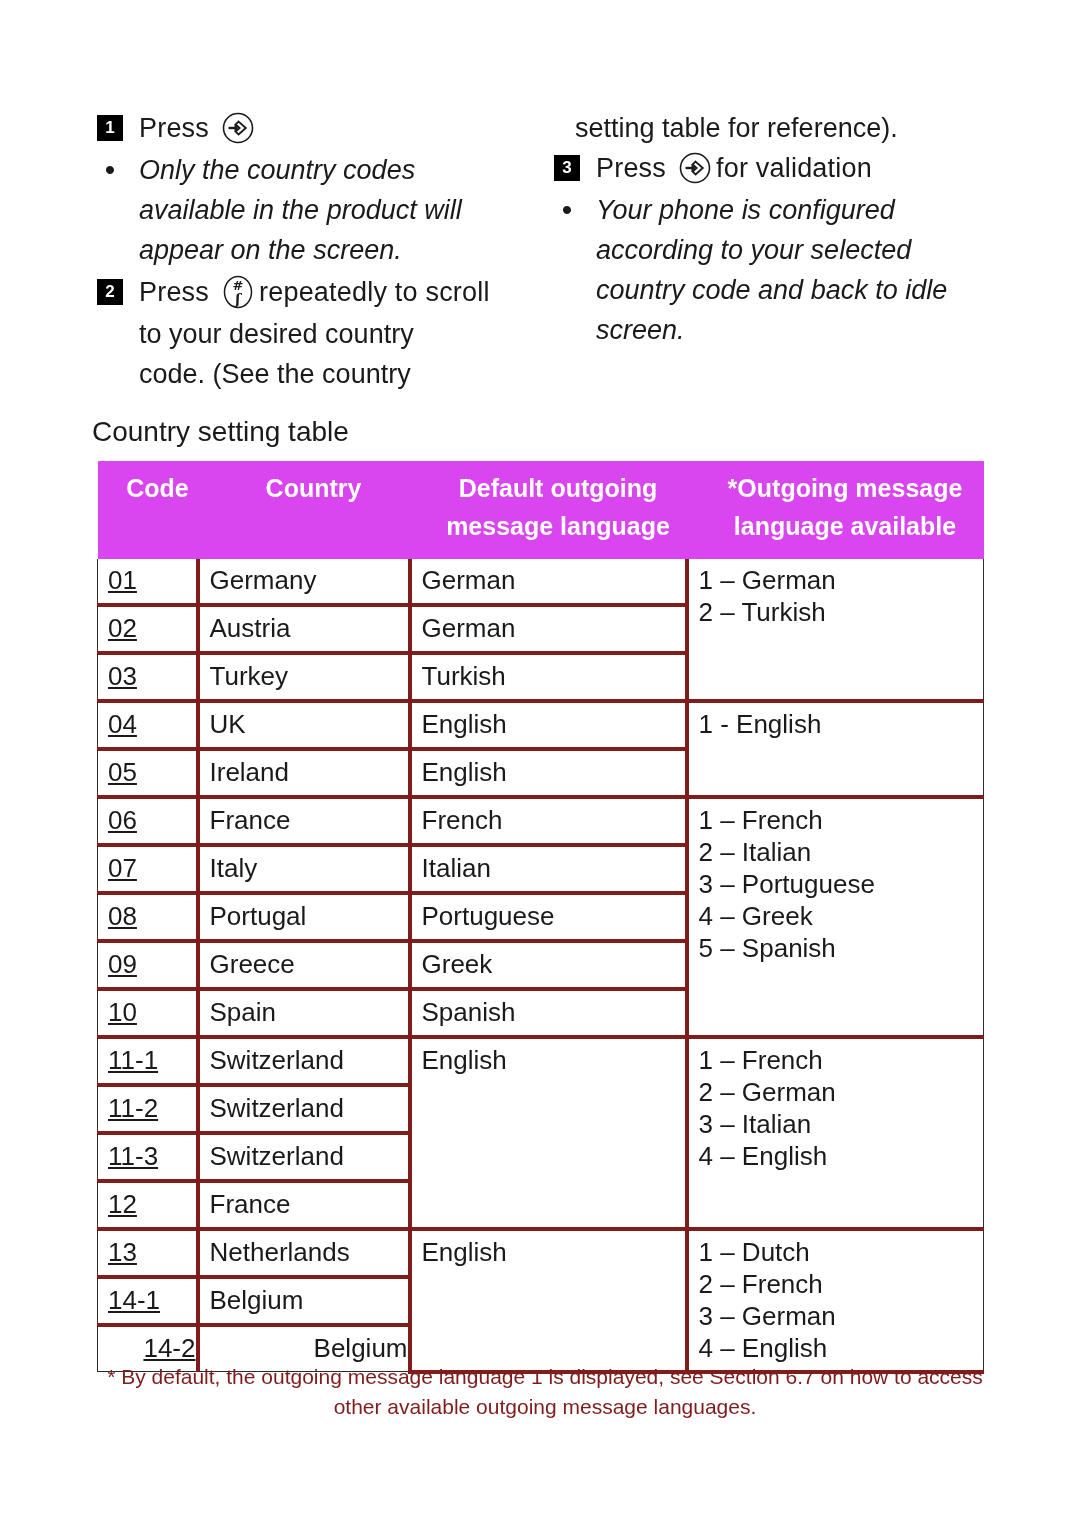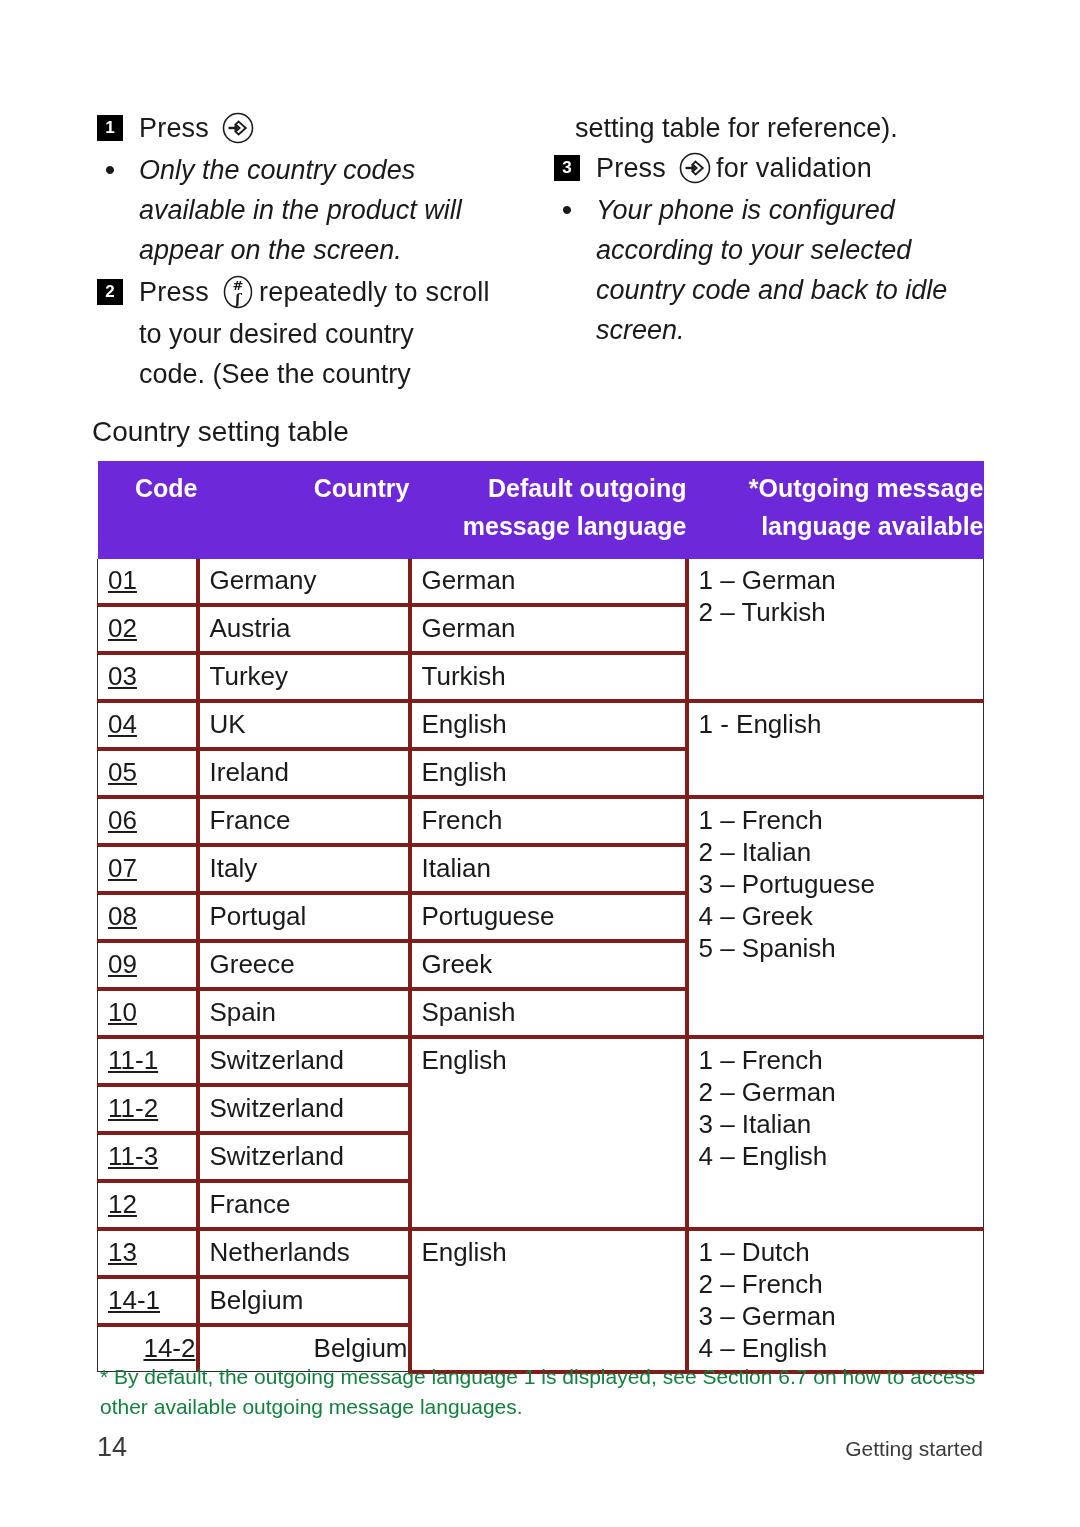--- a/index.html
+++ b/index.html
@@ -107,26 +107,26 @@
     position:absolute;
     left:97px;top:461px;
     width:886px;
   }
   table.cst{
     border-collapse:collapse;
     width:886px;
     table-layout:fixed;
   }
   table.cst th{
-    background:#6d28d9;
+    background:#d946ef;
     color:#ffffff;
     font-weight:bold;
     font-size:25px;
     line-height:38px;
-    text-align:right;
+    text-align:center;
     vertical-align:top;
     padding:8px 0 14px 20px;
     border:none;
   }
   table.cst td{
     border:4px solid #7f1d1d;
     font-size:26px;
     line-height:32px;
     color:#1a1a1a;
     padding:5px 0 5px 10px;
@@ -148,21 +148,22 @@
   table.cst td:first-child{border-left:1px solid #2b2b2b;text-decoration:underline;}
   table.cst td:last-child{border-right:1px solid #2b2b2b;}
   table.cst tr:last-child td{border-bottom:1px solid #2b2b2b;text-align:right;}
 
   
   .footnote{
     position:absolute;
     left:100px;top:1362px;width:890px;
     font-size:21px;
     line-height:30px;
-    color:#15803d;
+    color:#7f1d1d;
+    text-align:center;
   }
 
   
   .pagefooter{
     position:absolute;
     left:97px;top:1432px;width:886px;
     display:flex;
     justify-content:space-between;
     align-items:baseline;
   }
@@ -380,18 +381,14 @@
           <tr>
             <td>14-2</td>
             <td>Belgium</td>
           </tr>
         </tbody>
     </table>
   </div>
 
   <div class="footnote">* By default, the outgoing message language 1 is displayed, see Section 6.7 on how to access other available outgoing message languages.</div>
 
-  <div class="pagefooter">
-    <div class="pageno">14</div>
-    <div class="sectionname">Getting started</div>
-  </div>
 
 </div>
 
 </body></html>

